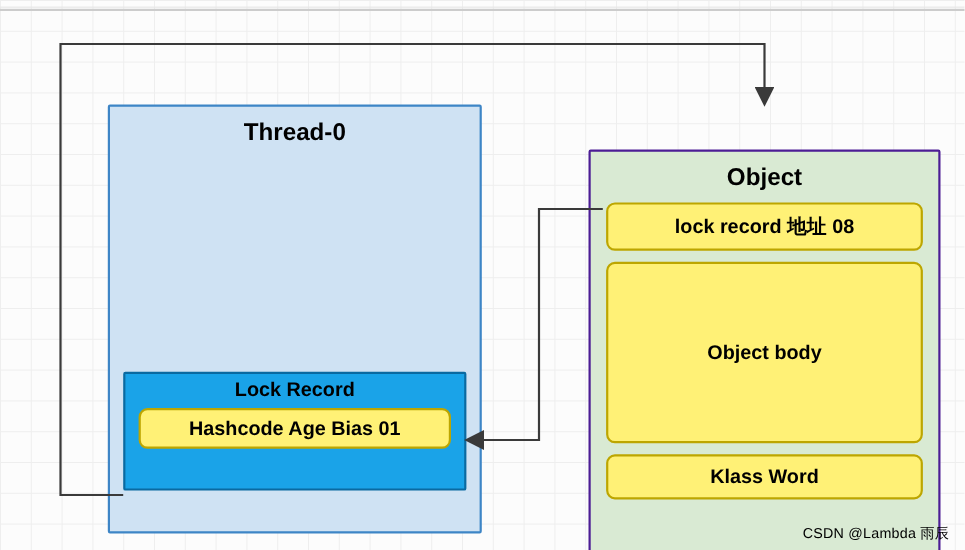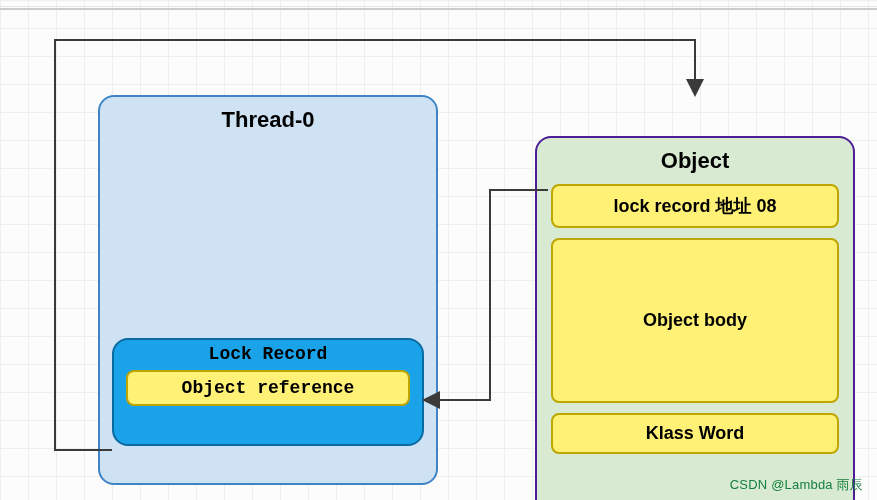--- a/index.html
+++ b/index.html
@@ -14,21 +14,21 @@
       linear-gradient(to bottom, #eee 1px, transparent 1px);
     background-size: 28px 28px;
     z-index: 0;
   }
   
   .topline { position:absolute; top:8px; left:0; right:0; height:0; border-top:2px solid #ccc; z-index:1;}
   .topline2 { position:absolute; top:6px; left:0; right:0; height:0; border-top:1px solid #e6e6e6; z-index:1;}
 
   .box {
     position: absolute;
-    border-radius: 16px;
+    border-radius: 2px;
     border-style: solid;
     z-index: 5;
   }
   .title {
     text-align: center;
     font-weight: bold;
     font-size: 22px;
     padding: 10px 4px 0 4px;
   }
   .small-title {
@@ -53,21 +53,20 @@
     left: 98px; top: 95px; width: 340px; height: 390px;
     background: #cfe2f3;
     border: 2px solid #3d85c6;
   }
   
   #lockrec-box {
     left: 112px; top: 338px; width: 312px; height: 108px;
     background: #1aa3e8;
     border: 2px solid #0a6aa1;
     z-index: 6;
-    font-family: Liberation Mono, monospace;
   }
   #lockrec-box .pill {
     margin: 4px 12px 6px 12px;
     padding: 6px 4px;
   }
 
   
   #object-box {
     left: 535px; top: 95px; width: 320px; height: 390px;
     background: #d9ead3;
@@ -78,39 +77,39 @@
   #body-pill { height: 165px; display:flex; align-items:center; justify-content:center; }
 
   
   svg.arrows { position:absolute; inset:0; width:877px; height:500px; z-index:10; pointer-events:none; }
 
   
   .watermark {
     position: absolute;
     right: 14px; bottom: 6px;
     font-size: 13px;
-    color: #15803d;
+    color: #000000;
     z-index: 20;
     letter-spacing: 0.2px;
   }
 </style>
 </head>
 <body>
 
 <div class="grid"></div>
 <div class="topline2"></div>
 <div class="topline"></div>
 
 <div id="thread-box" class="box">
   <div class="title">Thread-0</div>
 </div>
 
 <div id="lockrec-box" class="box">
   <div class="small-title">Lock Record</div>
-  <div class="pill">Object reference</div>
+  <div class="pill">Hashcode Age Bias 01</div>
 </div>
 
 <div id="object-box" class="box">
   <div class="title">Object</div>
   <div class="pill">lock record 地址 08</div>
   <div id="body-pill" class="pill">Object body</div>
   <div class="pill">Klass Word</div>
 </div>
 
 <svg class="arrows" xmlns="http://www.w3.org/2000/svg">

